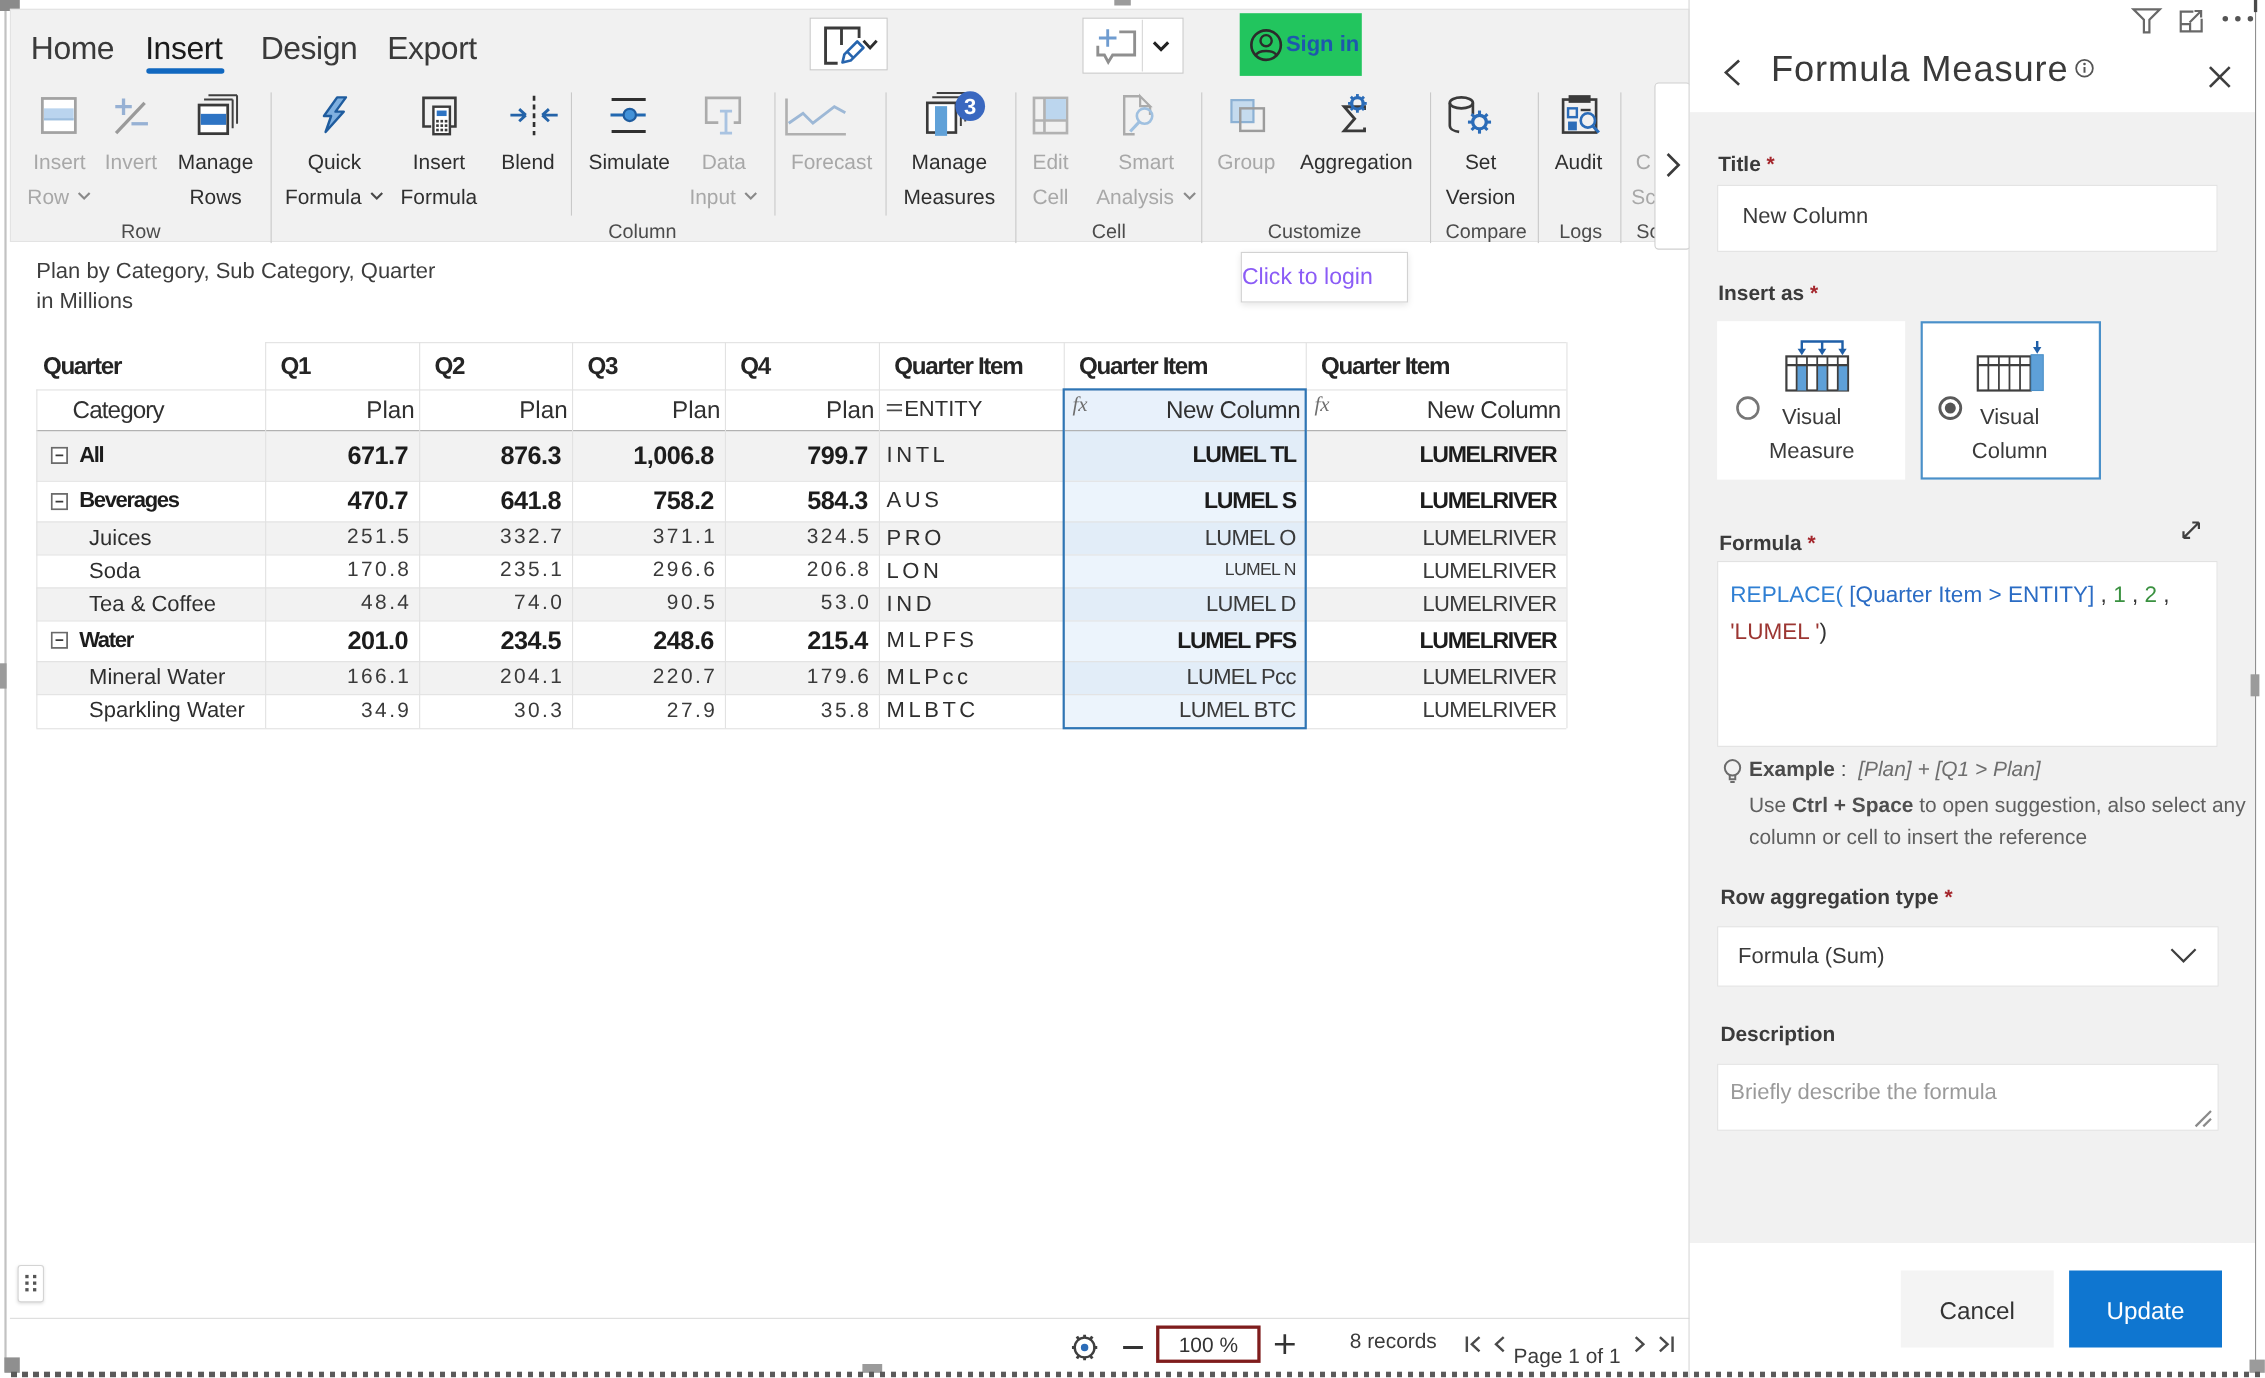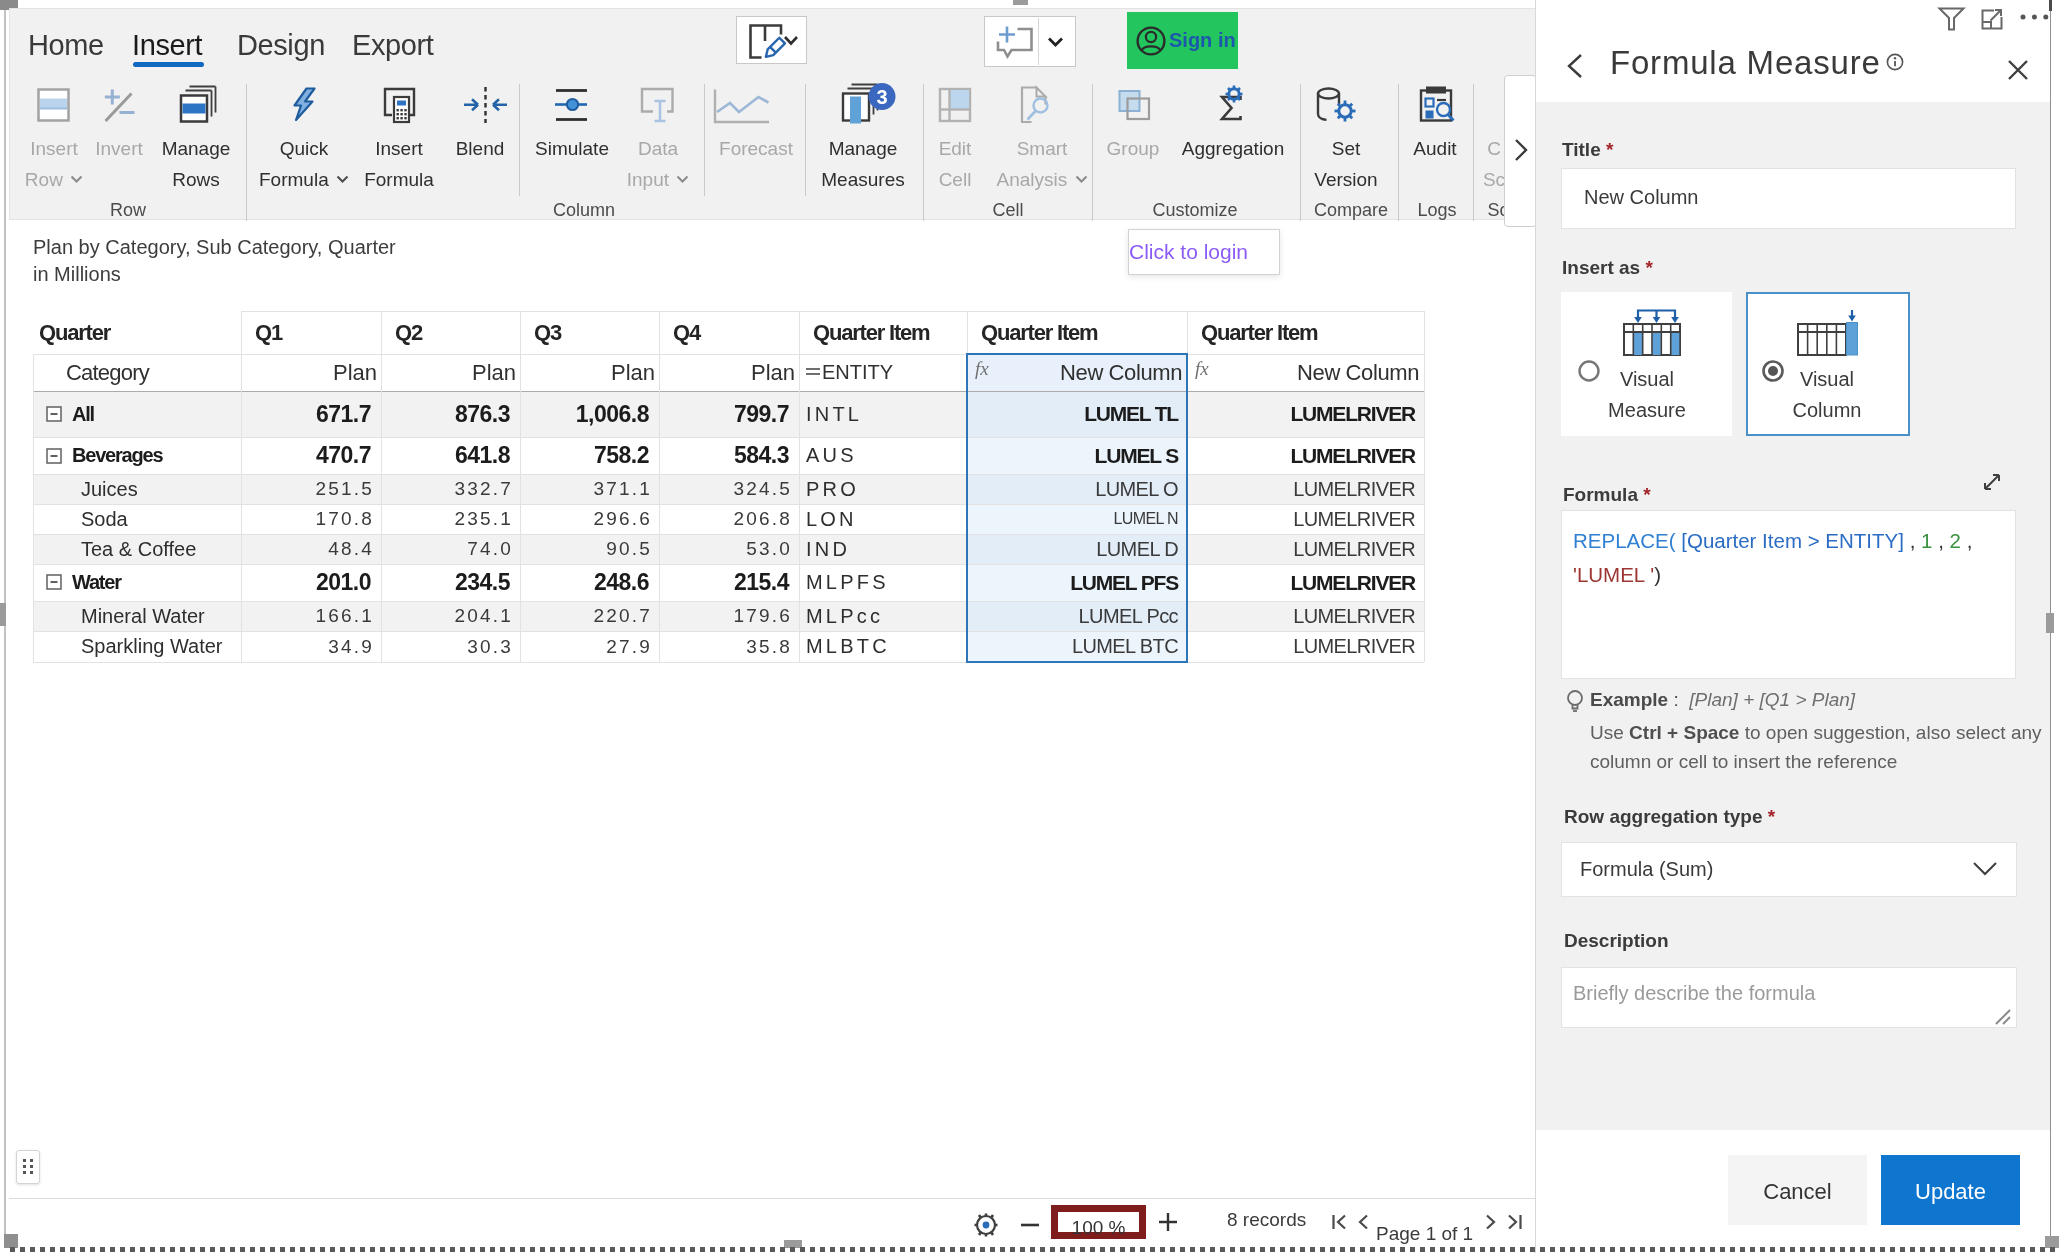--- a/index.html
+++ b/index.html
@@ -405,21 +405,21 @@
       <line x1="21" y1="27" x2="23" y2="30"></line>
     <line x1="9" y1="30" x2="11" y2="27"></line>
       <line x1="21" y1="13" x2="23" y2="10"></line>
     <line x1="4.5" y1="20" x2="8" y2="20"></line>
       <line x1="24" y1="20" x2="27.5" y2="20"></line>
     <line x1="16" y1="8.5" x2="16" y2="11.5"></line>
       <line x1="16" y1="28.5" x2="16" y2="31.5"></line>
   </g>
   <line x1="51" y1="20" x2="69" y2="20" stroke="#333" stroke-width="2.6"></line>
 </svg>
-<div class="abs" style="left:1051px;top:1205px;width:95px;height:34px;background:#fff;border:7px solid #7f1d1d;font-size:19px;color:#333;text-align:center;line-height:32px;">100 %</div>
+<div class="abs" style="left:1051px;top:1205px;width:95px;height:34px;background:#fff;border:3px solid #7f1d1d;font-size:19px;color:#333;text-align:center;line-height:32px;">100 %</div>
 <svg class="abs" style="left:1158px;top:1212px;" width="20" height="20" viewBox="0 0 20 20">
     <path d="M10 1 V19 M1 10 H19" stroke="#333" stroke-width="2.4"></path>
   </svg>
 <div class="abs" style="left:1227px;top:1209px;font-size:19px;color:#3b3b3b;">8 records</div>
 <svg class="abs" style="left:1330px;top:1209px;" width="200" height="28" viewBox="0 0 200 28">
   <g fill="none" stroke="#4a4a4a" stroke-width="2.2">
     <path d="M15 6.5 L8 13 L15 19.5 M3.5 6 V20"></path>
     <path d="M37 6.5 L30 13 L37 19.5"></path>
     <path d="M157 6.5 L164 13 L157 19.5"></path>
     <path d="M179 6.5 L186 13 L179 19.5 M190.5 6 V20"></path>

